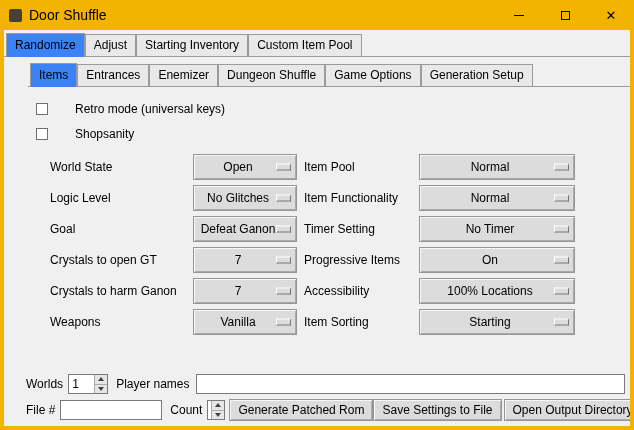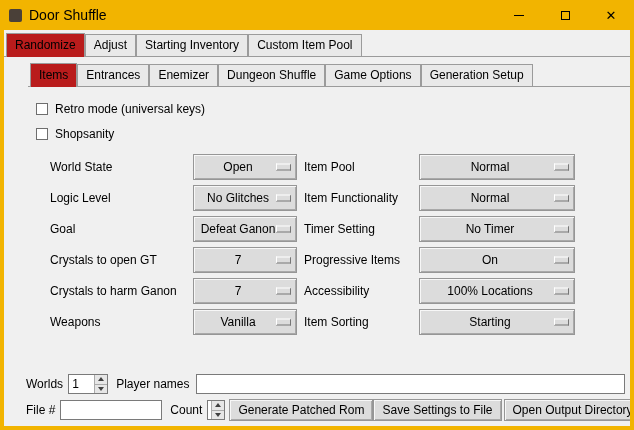--- a/index.html
+++ b/index.html
@@ -21,24 +21,24 @@
   
   .client { position:absolute; top:30px; left:4px; right:4px; bottom:4px; background:#f0f0f0; overflow:hidden; }
   
   .tabbar { display:flex; align-items:flex-end; border-bottom:1px solid #9b9b9b; padding-left:2px; }
   .tabbar.main { margin-top:3px; }
   .tabbar.sub { margin-top:6px; margin-left:24px;text-align:center; }
   .tab {
     font-size:12px; padding:3px 8px 4px; background:#e9e9e9;
     border:1px solid #9b9b9b; border-bottom:none; margin-right:0; white-space:nowrap;
   }
-  .tab.selected { background:#b91c1c; margin-bottom:-1px; padding-top:4px; padding-bottom:5px; }
+  .tab.selected { background:#3b82f6; margin-bottom:-1px; padding-top:4px; padding-bottom:5px; }
   
   .check-section { margin:11px 0 0 32px; }
-  .check-row { display:flex; align-items:center; height:22px; margin-bottom:3px; }
+  .check-row { display:flex; align-items:center; height:22px; margin-bottom:3px;gap:20px; }
   .check-box { width:12px; height:12px; background:#fff; border:1px solid #6e6e6e; flex:0 0 auto; }
   .check-label { margin-left:7px; }
   
   .options {
     display:grid;
     grid-template-columns: 136px 104px 108px 156px;
     column-gap:7px; row-gap:5px; align-items:center;
     margin:9px 0 0 46px;
   }
   .opt-label { text-align:left; padding-right:2px; white-space:nowrap; }

